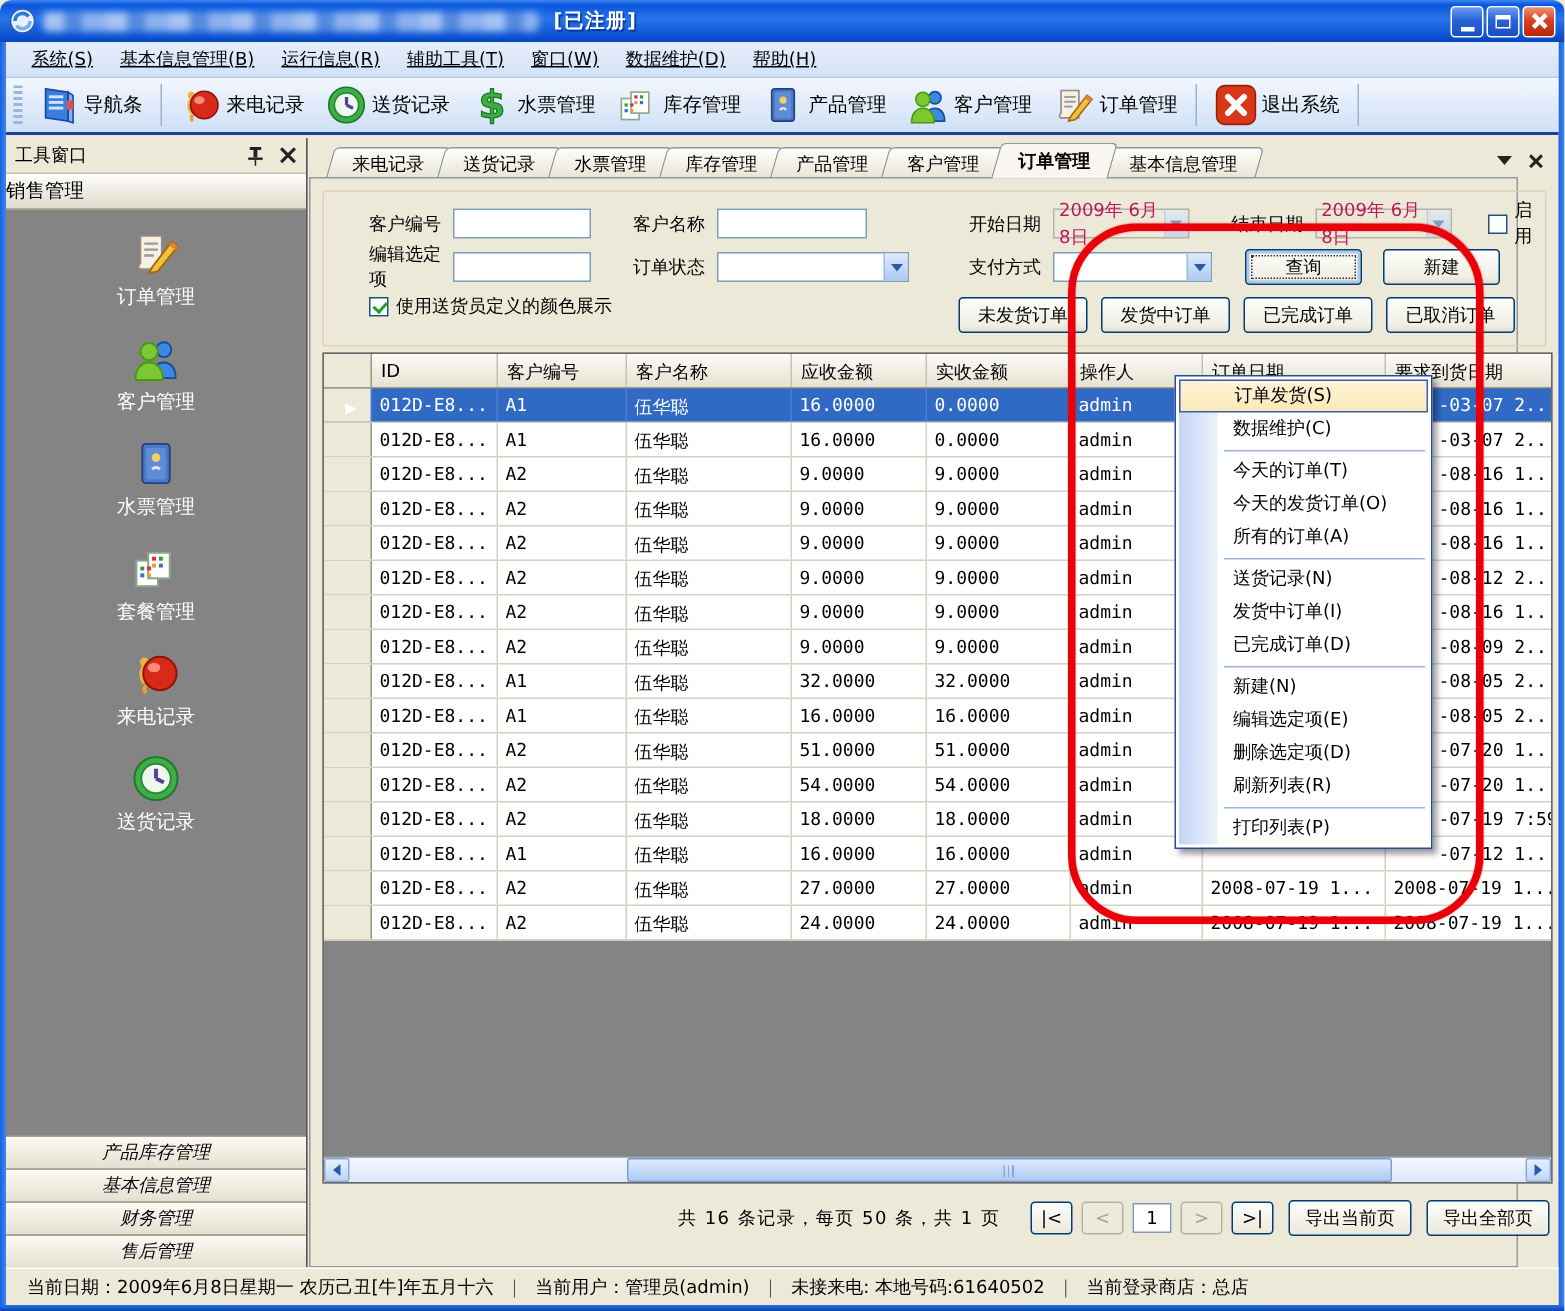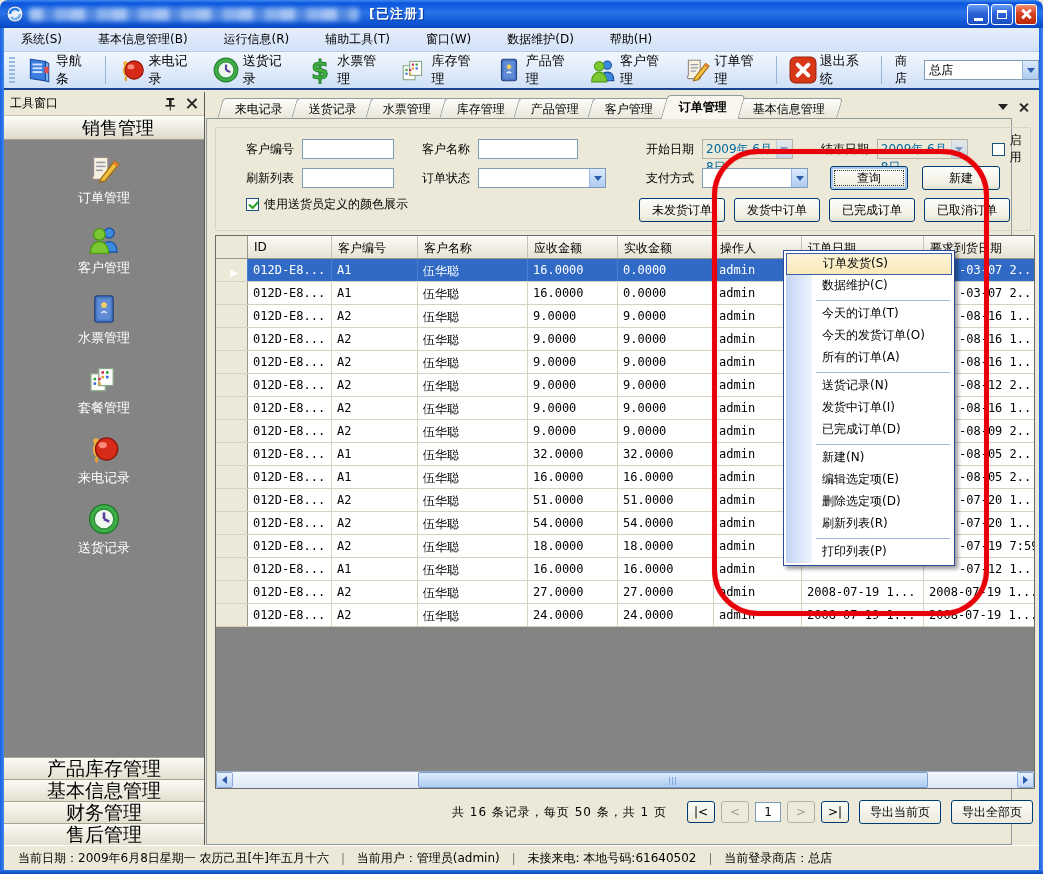--- a/index.html
+++ b/index.html
@@ -38,21 +38,21 @@
   .glyph-min{ width:9px; height:3px; background:#fff; margin-top:10px; }
   .glyph-max{ width:10px; height:9px; border:1px solid #fff; border-top:3px solid #fff; }
   .glyph-close{ width:12px; height:12px; position:relative; }
   .glyph-close::before,.glyph-close::after{
     content:""; position:absolute; left:5px; top:0; width:3px; height:12px; background:#fff; }
   .glyph-close::before{ transform:rotate(45deg);} .glyph-close::after{ transform:rotate(-45deg);}
   
   .menubar{
     position:absolute; left:4px; top:28px; width:1035px; height:24px;
     background:linear-gradient(180deg,#e6eefb,#d2e2f8); border-bottom:1px solid #b8cbe8;
-    display:flex; align-items:center; padding-left:8px; gap:18px;
+    display:flex; align-items:center; padding-left:8px; gap:0;text-decoration:underline;
   }
   .menu-item{ padding:3px 9px; cursor:default; }
   
   .toolbar{
     position:absolute; left:4px; top:52px; width:1035px; height:38px;
     background:linear-gradient(180deg,#f2f7fe,#cfe0f6);
     border-bottom:2px solid #1a4390;
     display:flex; align-items:center; padding-left:2px;
   }
   .toolbar-grip{ width:6px; height:26px; margin:0 3px;
@@ -77,31 +77,31 @@
     background:#848484; display:flex; flex-direction:column;
     border-right:1px solid #5a5a5a; }
   .tw-header{ height:24px; background:#ece9d8; border-bottom:1px solid #c8c4b4;
     display:flex; align-items:center; padding:0 6px; flex:none; }
   .tw-title{ flex:1; }
   .tw-pin{ width:14px; height:14px; margin-right:8px; }
   .tw-close{ width:13px; height:13px; position:relative; }
   .tw-close::before,.tw-close::after{ content:""; position:absolute; left:5.5px; top:0;
     width:2px; height:13px; background:#222; }
   .tw-close::before{transform:rotate(45deg);} .tw-close::after{transform:rotate(-45deg);}
-  .sb-group-header{ height:24px; flex:none; text-align:center; line-height:23px;
+  .sb-group-header{ height:24px; flex:none; line-height:23px;
     background:linear-gradient(180deg,#fdfdfb,#dedacb); border-bottom:1px solid #a8a490;
-    font-size:18px;padding-left:28px; }
+    font-size:13px; }
   .sb-items{ flex:1; display:flex; flex-direction:column; align-items:center;
     padding-top:12px; gap:15px; overflow:hidden; }
   .sb-item{ display:flex; flex-direction:column; align-items:center; gap:3px; width:140px; }
   .sb-item .ic{ width:34px; height:34px; } .sb-item .ic svg{ width:34px; height:34px; }
   .sb-item .lbl{ color:#fff; font-size:13px; }
   .sb-bottom{ flex:none; }
-  .sb-bar{ height:22px; text-align:center; line-height:21px; font-size:19px;
-    background:linear-gradient(180deg,#fbfaf4,#e4e0d0); border-top:1px solid #a8a490; }
+  .sb-bar{ height:22px; text-align:center; line-height:21px; font-size:12px;
+    background:linear-gradient(180deg,#fbfaf4,#e4e0d0); border-top:1px solid #a8a490;font-style:italic; }
   
   .main{ position:absolute; left:206px; top:92px; width:833px; height:753px; }
   .tabstrip{ position:absolute; left:0; top:2px; width:833px; height:25px;
     display:flex; align-items:flex-end; padding-left:14px; }
   .tab{ height:21px; margin-right:-4px; padding:0 14px; line-height:20px; font-size:12px;
     background:linear-gradient(180deg,#fdfdfb,#e8e5d6);
     border:1px solid #919b9c; border-bottom:none; border-radius:4px 4px 0 0;
     transform:skewX(-16deg); }
   .tab>span{ display:inline-block; transform:skewX(16deg); }
   .tab.active{ height:24px; line-height:23px; background:#f8f6ee; font-weight:bold; z-index:2;
@@ -117,21 +117,21 @@
   
   .filterbox{ position:absolute; left:8px; top:8px; width:816px; height:104px;
     border:1px solid #d8d4c0; border-radius:2px; padding:9px 0 0 30px; }
   .frow{ display:flex; align-items:center; height:24px; margin-bottom:5px; }
   .flabel{ width:56px; flex:none; }
   .finput{ width:92px; height:20px; border:1px solid #7f9db9; background:#fff;
     font:inherit; padding:0 3px; }
   .finput.w100{ width:100px; }
   .fcombo{ height:20px; background:#fff; border:1px solid #7f9db9; display:flex; }
   .fcombo .val{ flex:1; padding-left:3px; line-height:18px; }
-  .fcombo.disabled{ background:#ece9d8; color:#0369a1; border-color:#b5b2a4; }
+  .fcombo.disabled{ background:#ece9d8; color:#be185d; border-color:#b5b2a4;align-items:center; }
   .fcombo.disabled .combo-arrow{ opacity:.55; }
   .gap28{ width:28px; flex:none;} .gap40{ width:40px; flex:none;} .gap24{ width:24px; flex:none;}
   .checkbox{ width:13px; height:13px; background:#fff; border:1px solid #1c5180; flex:none;
     position:relative; margin-right:5px; }
   .checkbox.checked::after{ content:""; position:absolute; left:2px; top:2px; width:7px; height:4px;
     border-left:2px solid #21a121; border-bottom:2px solid #21a121; transform:rotate(-48deg); }
   .xp-btn{ height:24px; padding:0 12px; font:inherit; border:1px solid #003c74; border-radius:3px;
     background:linear-gradient(180deg,#fdfdfb 0%,#f1efe2 80%,#e2dfd0 100%); }
   .xp-btn.focused{ box-shadow:0 0 0 2px #a8c8f0 inset; outline:1px dotted #333; outline-offset:-5px; }
   .btn-row-right{ position:absolute; right:20px; top:70px; display:flex; gap:9px; }
@@ -345,27 +345,20 @@
         <span class="ic">
           <svg viewBox="0 0 26 26">
             <rect x="1" y="1" width="24" height="24" rx="5" fill="#d83818" stroke="#9a1e08"></rect>
             <path d="M8 8 L18 18 M18 8 L8 18" stroke="#fff" stroke-width="3.6" stroke-linecap="round"></path>
           </svg>
         </span>
         <span class="tb-label">退出系统</span>
       </span>
       <span class="tb-sep"></span>
     </span>
-  <span class="shop-area">
-    <span>商店</span>
-    <span class="shop-combo">
-      <span class="val">总店</span>
-      <span class="combo-arrow"></span>
-    </span>
-  </span>
 </div>
 
 <div class="sidebar">
   <div class="tw-header">
     <span class="tw-title">工具窗口</span>
     <svg class="tw-pin" viewBox="0 0 14 14">
       <rect x="6" y="2" width="2.6" height="6" fill="#222"></rect>
       <rect x="3.5" y="1" width="7.6" height="2" fill="#222"></rect>
       <rect x="2.5" y="8" width="9.6" height="1.6" fill="#222"></rect>
       <rect x="6.8" y="9.5" width="1" height="4" fill="#222"></rect>
@@ -482,21 +475,21 @@
         <span class="flabel">结束日期</span>
         <span class="fcombo disabled" style="width:106px">
           <span class="val">2009年 6月 8日</span>
           <span class="combo-arrow"></span>
         </span>
         <span class="gap24"></span>
         <span class="checkbox"></span>
         <span>启用</span>
       </div>
       <div class="frow">
-        <span class="flabel">刷新列表</span>
+        <span class="flabel">编辑选定项</span>
         <input class="finput" value="" style="">
         <span class="gap28"></span>
         <span class="flabel">订单状态</span>
         <span class="fcombo" style="width:128px">
           <span class="val"></span>
           <span class="combo-arrow"></span>
         </span>
         <span class="gap40"></span>
         <span class="flabel">支付方式</span>
         <span class="fcombo" style="width:106px">

